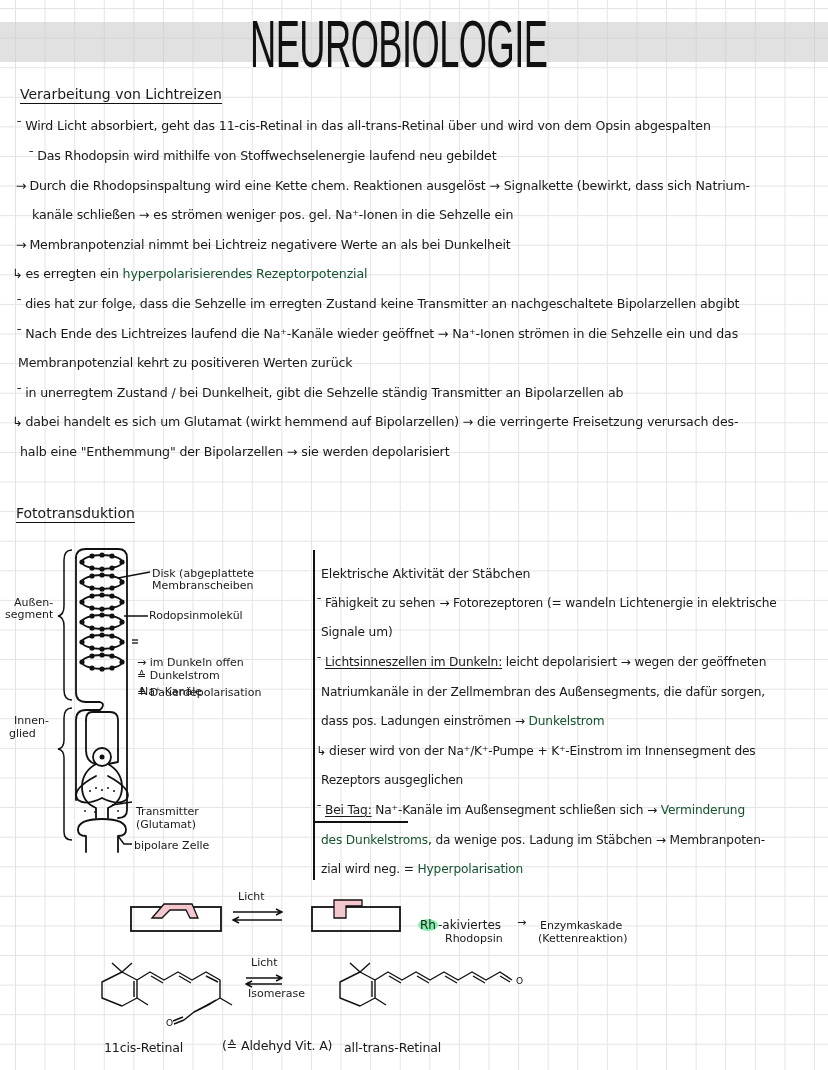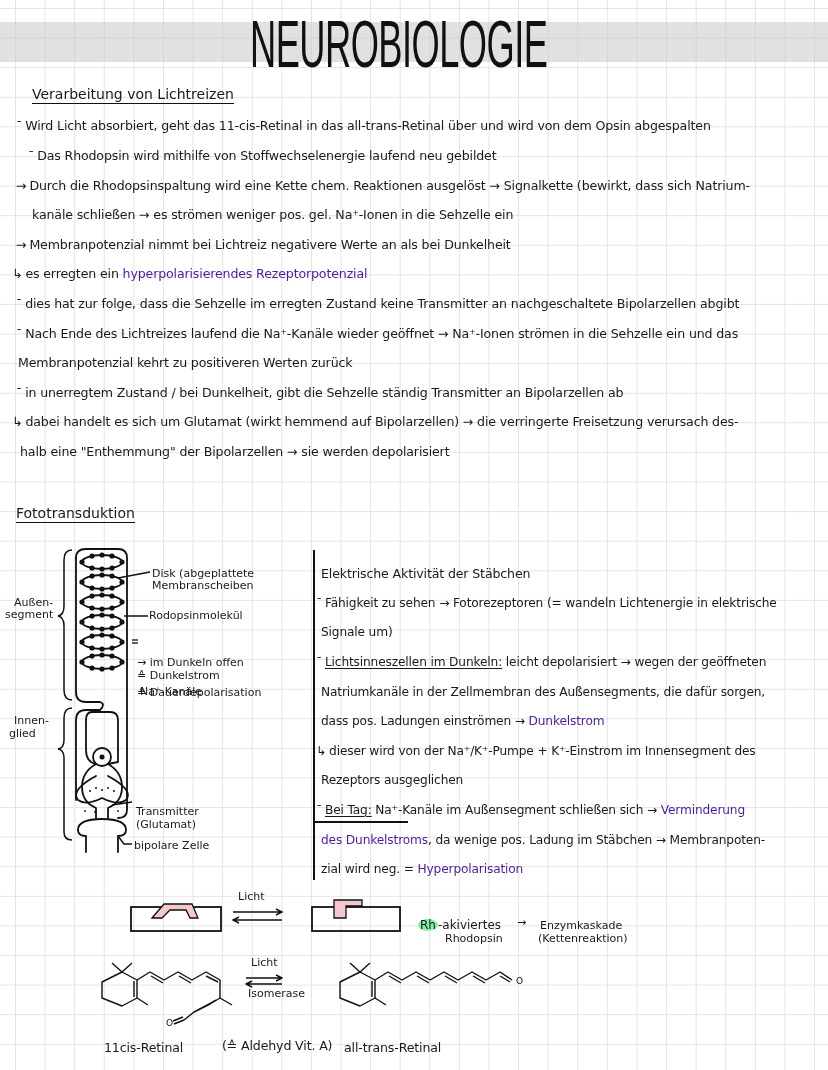--- a/index.html
+++ b/index.html
@@ -25,38 +25,38 @@
     transform: scaleX(0.55); transform-origin: left top;
     white-space: nowrap; color: #111;
   }
   .h2 {
     position: absolute; font-size: 14px; white-space: nowrap;
     text-decoration: none; border-bottom: 1.5px solid #111; padding-bottom: 1px;
   }
   .line {
     position: absolute; font-size: 12.6px; white-space: nowrap; letter-spacing: -0.15px;
   }
-  .gray { color: #4c1d95; }
+  .gray { color: #14532d; }
   .ul { text-decoration: underline; text-underline-offset: 2px; text-align: center; }
   .bul { margin-right: 3px; }
   .small { position: absolute; font-size: 11px; white-space: nowrap; line-height: 12px; }
   .divider-v { position: absolute; left: 313px; top: 550px; width: 1.5px; height: 330px; background: #111; }
   .divider-h { position: absolute; left: 313px; top: 821px; width: 95px; height: 1.5px; background: #111; }
   svg { position: absolute; overflow: visible; }
   .rh {
     display: inline-block; background: #86efac; border-radius: 50%; padding: 0 2px;
   }
 </style>
 </head>
 <body>
 
 <div class="banner"></div>
 <div class="title">NEUROBIOLOGIE</div>
 
-<div class="h2" style="left:32px; top:86px;">Verarbeitung von Lichtreizen</div>
+<div class="h2" style="left:20px; top:86px;">Verarbeitung von Lichtreizen</div>
 
 <div id="s1">
     <div class="line" style="left: 16px; top: 118px;"><span class="bul">ˉ</span><span>Wird Licht absorbiert, geht das 11-cis-Retinal in das all-trans-Retinal über und wird von dem Opsin abgespalten</span></div>
     <div class="line" style="left: 16px; top: 148px; margin-left: 12px;"><span class="bul">ˉ</span><span>Das Rhodopsin wird mithilfe von Stoffwechselenergie laufend neu gebildet</span></div>
     <div class="line" style="left: 16px; top: 178px;"><span class="bul">→</span><span>Durch die Rhodopsinspaltung wird eine Kette chem. Reaktionen ausgelöst → Signalkette (bewirkt, dass sich Natrium-</span></div>
     <div class="line" style="left: 32px; top: 207px;"><span>kanäle schließen → es strömen weniger pos. gel. Na⁺-Ionen in die Sehzelle ein</span></div>
     <div class="line" style="left: 16px; top: 237px;"><span class="bul">→</span><span>Membranpotenzial nimmt bei Lichtreiz negativere Werte an als bei Dunkelheit</span></div>
     <div class="line" style="left: 12px; top: 266px;"><span class="bul">↳</span><span>es erregten ein </span><span class="gray">hyperpolarisierendes Rezeptorpotenzial</span></div>
     <div class="line" style="left: 16px; top: 296px;"><span class="bul">ˉ</span><span>dies hat zur folge, dass die Sehzelle im erregten Zustand keine Transmitter an nachgeschaltete Bipolarzellen abgibt</span></div>
     <div class="line" style="left: 16px; top: 326px;"><span class="bul">ˉ</span><span>Nach Ende des Lichtreizes laufend die Na⁺-Kanäle wieder geöffnet → Na⁺-Ionen strömen in die Sehzelle ein und das</span></div>

